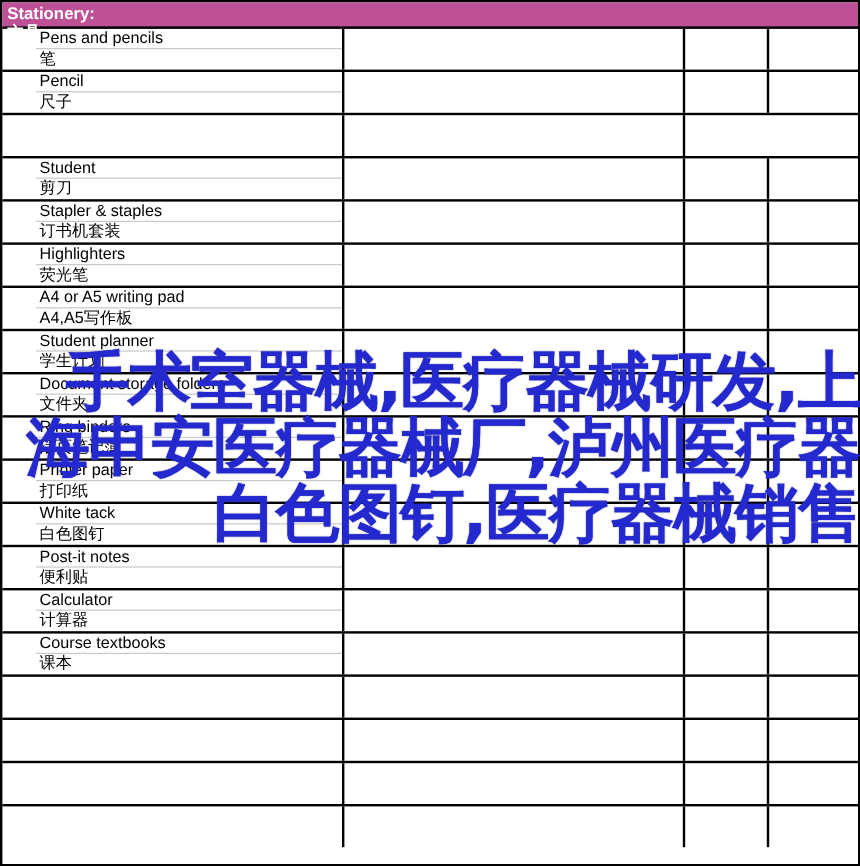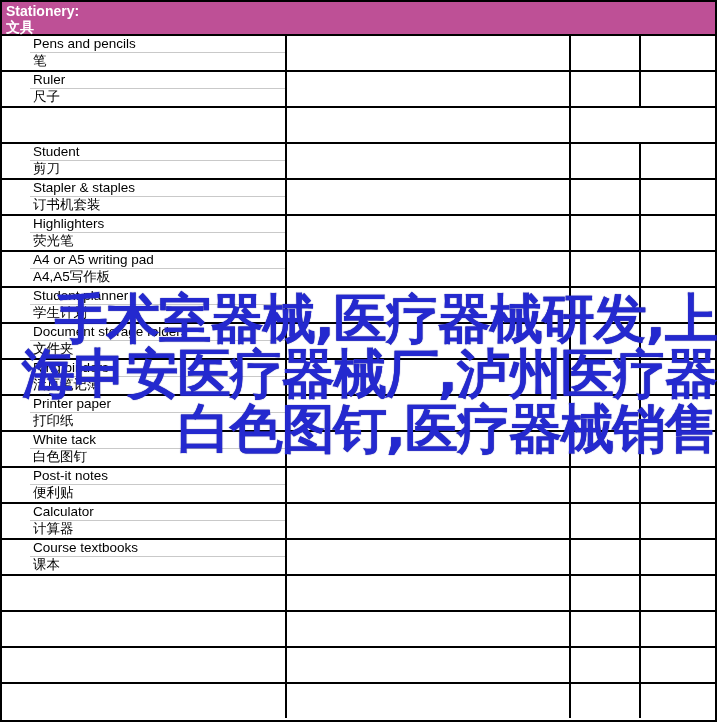--- a/index.html
+++ b/index.html
@@ -1,20 +1,20 @@
 <!DOCTYPE html>
 <html><head>
 <meta charset="utf-8">
 <style>
   html,body{margin:0;padding:0;background:#ffffff;}
   body{width:717px;height:722px;position:relative;overflow:hidden;
        font-family:"Liberation Sans","DejaVu Sans",sans-serif;}
   .sheet{position:absolute;left:0;top:0;width:713px;height:718px;
          border:2px solid #000;background:#fff;}
-  .hdr{height:34px;background:#be5096;border-bottom:2px solid #000;
+  .hdr{height:22px;background:#be5096;border-bottom:2px solid #000;
        color:#fff;font-weight:bold;font-size:14px;line-height:16px;
        padding:1px 0 0 4px;box-sizing:border-box;}
   .hdr div{height:16px;}
   .row{display:grid;grid-template-columns:285px 284px 70px 1fr;
        height:34px;border-bottom:2px solid #000;box-sizing:content-box;}
   .row:last-child{border-bottom:none;}
   .cell{box-sizing:border-box;height:34px;overflow:hidden;}
   .c1{border-right:2px solid #000;margin-left:28px;}
   .c2{border-right:2px solid #000;}
   .c3{border-right:2px solid #000;}
@@ -41,21 +41,21 @@
       <div class="line en">Pens and pencils</div>
       <div class="line zh">笔</div>
     </div>
     <div class="cell c2"></div>
     <div class="cell c3"></div>
     <div class="cell c4"></div>
   </div>
 
   <div class="row">
     <div class="cell c1">
-      <div class="line en">Ruler</div>
+      <div class="line en">Pencil</div>
       <div class="line zh">尺子</div>
     </div>
     <div class="cell c2"></div>
     <div class="cell c3"></div>
     <div class="cell c4"></div>
   </div>
 
   <div class="row">
     <div class="cell c2"></div>
     <div class="cell c3"></div>

